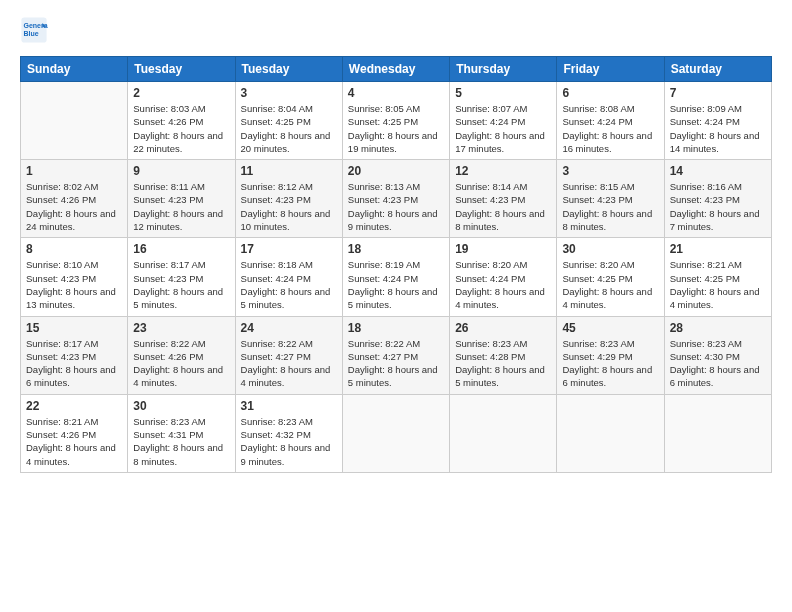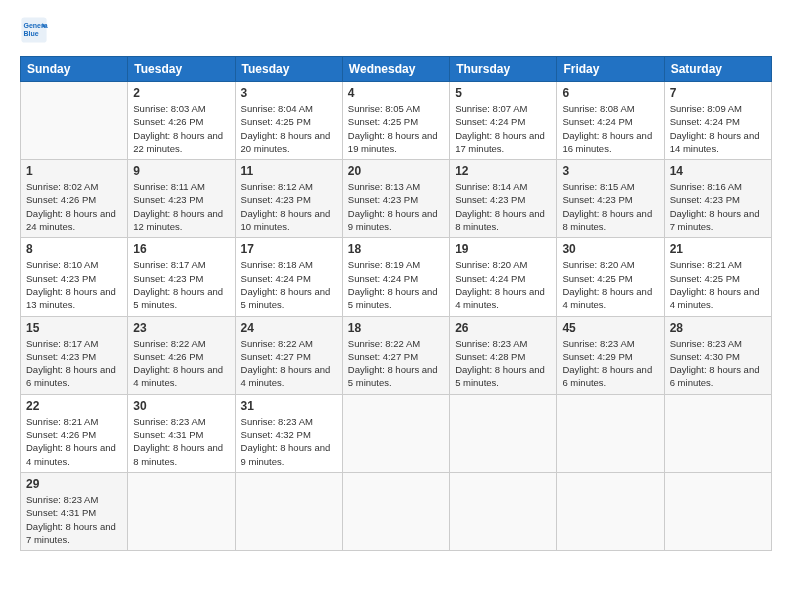--- a/index.html
+++ b/index.html
@@ -166,24 +166,15 @@
         </tr>
         <tr>
           <td><span class="day-num">22</span><span class="day-info">Sunrise: 8:21 AM<br>Sunset: 4:26 PM<br>Daylight: 8 hours and 4 minutes.</span></td>
           <td><span class="day-num">30</span><span class="day-info">Sunrise: 8:23 AM<br>Sunset: 4:31 PM<br>Daylight: 8 hours and 8 minutes.</span></td>
           <td><span class="day-num">31</span><span class="day-info">Sunrise: 8:23 AM<br>Sunset: 4:32 PM<br>Daylight: 8 hours and 9 minutes.</span></td>
           <td class="empty-cell"></td>
           <td class="empty-cell"></td>
           <td class="empty-cell"></td>
           <td class="empty-cell"></td>
         </tr>
-        <tr>
-          <td><span class="day-num">29</span><span class="day-info">Sunrise: 8:23 AM<br>Sunset: 4:31 PM<br>Daylight: 8 hours and 7 minutes.</span></td>
-          <td class="empty-cell"></td>
-          <td class="empty-cell"></td>
-          <td class="empty-cell"></td>
-          <td class="empty-cell"></td>
-          <td class="empty-cell"></td>
-          <td class="empty-cell"></td>
-        </tr>
       </tbody>
   </table>
 </div>
 
 </body></html>

